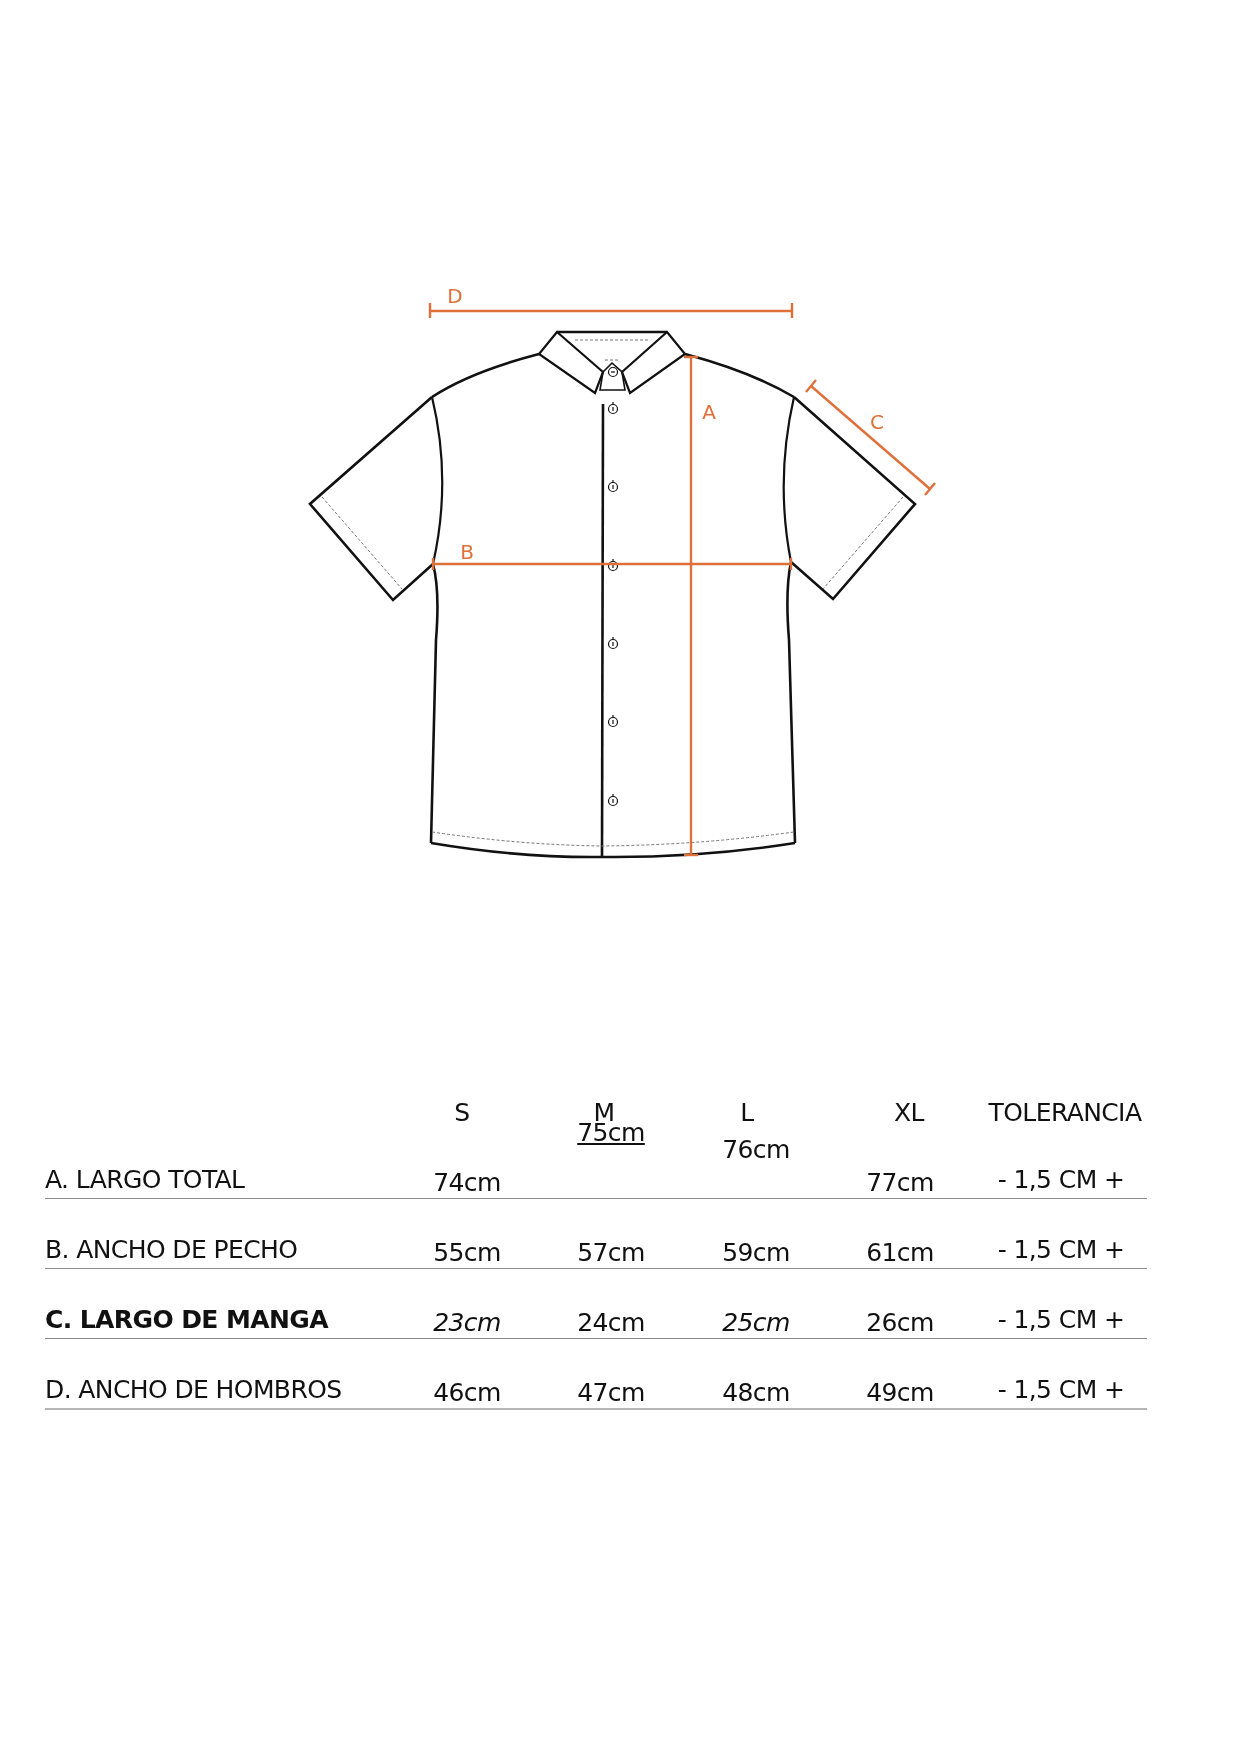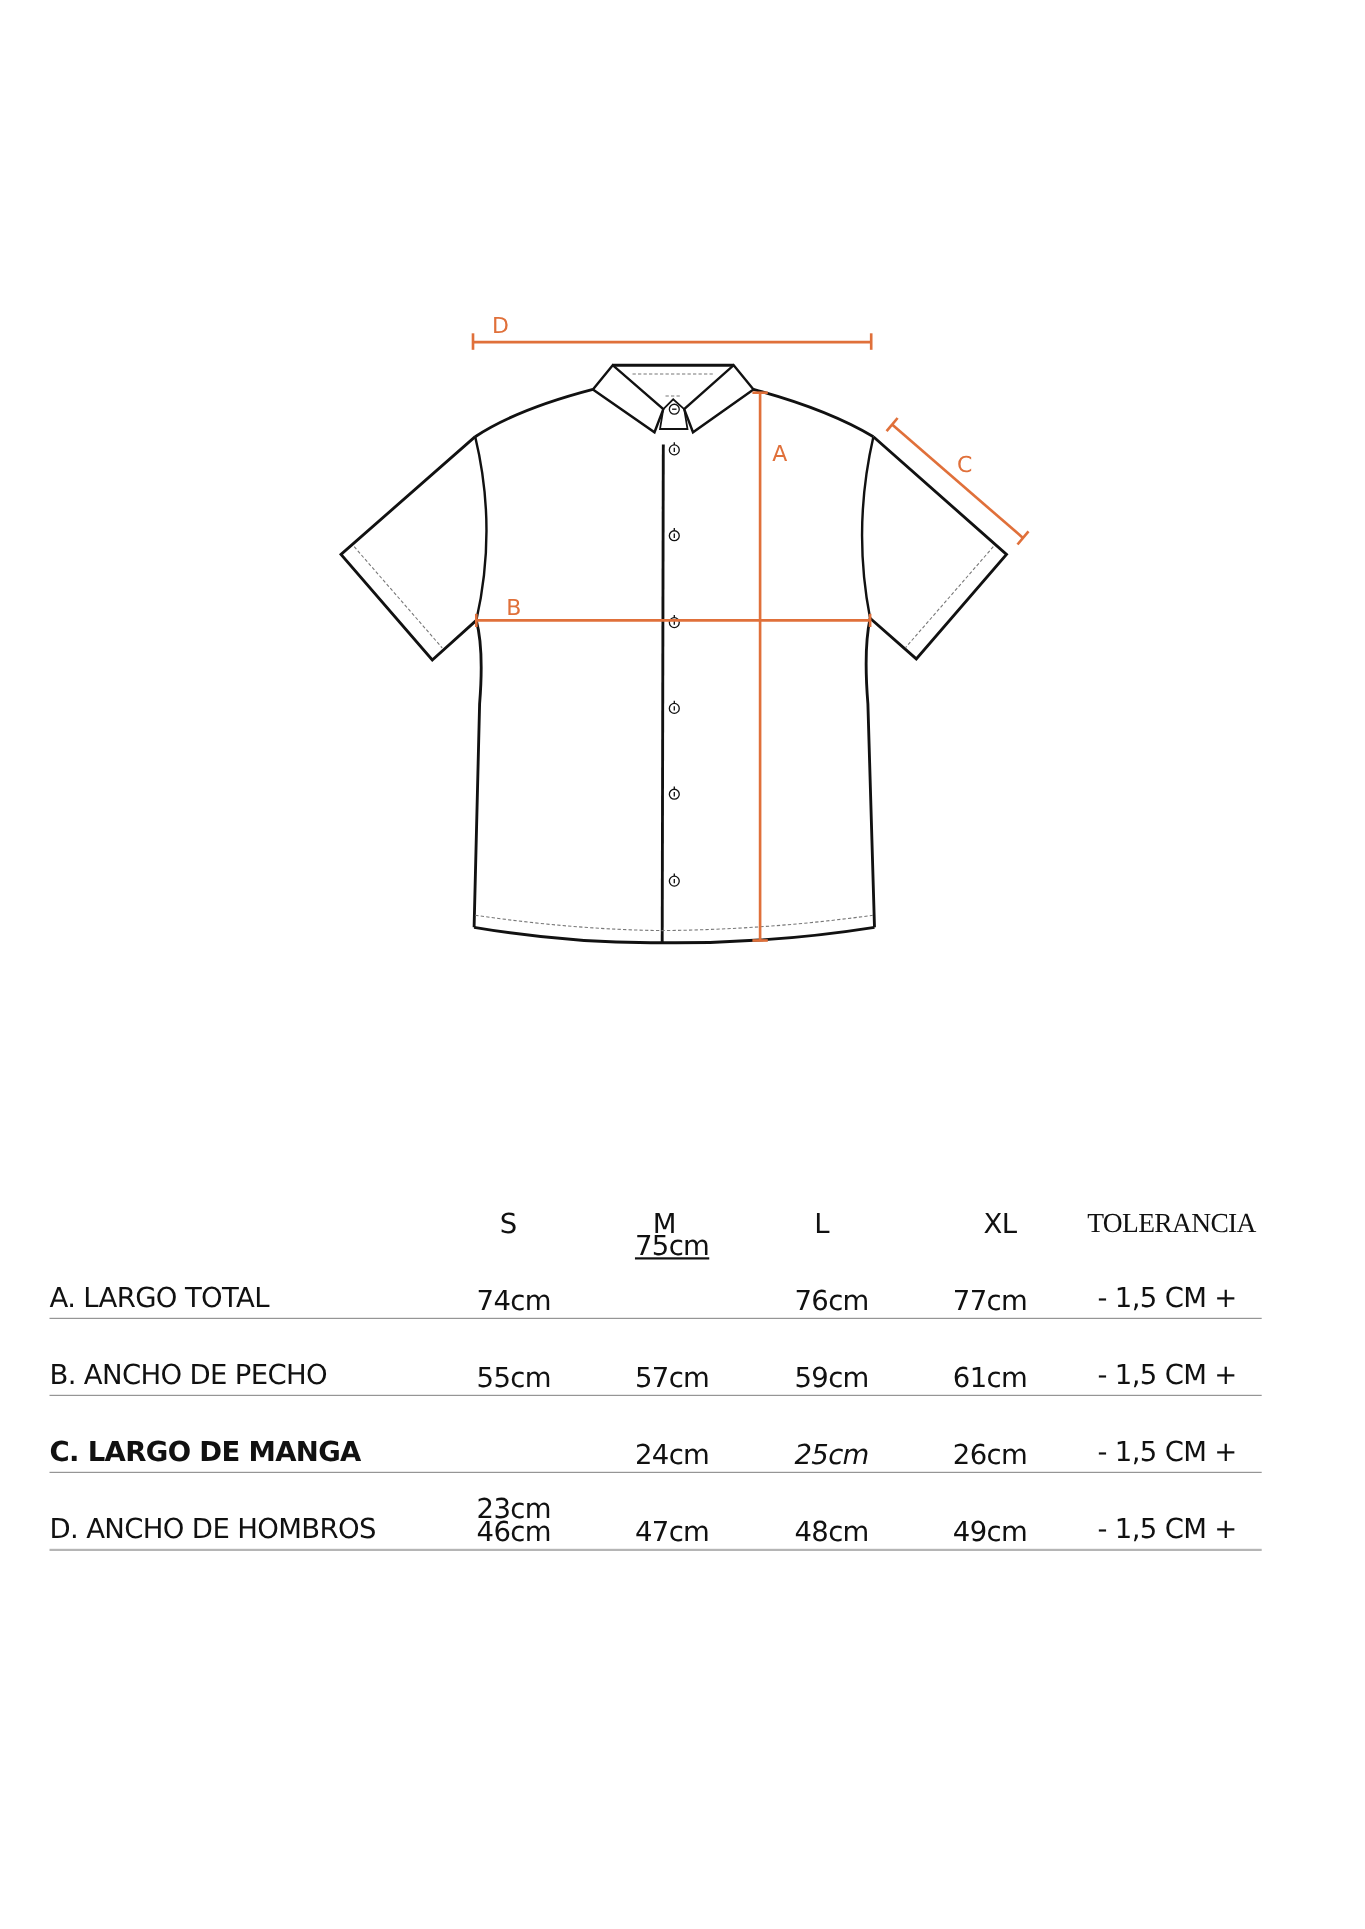--- a/index.html
+++ b/index.html
@@ -129,40 +129,40 @@
   <span class="dim-label" style="left:467px; top:552px;">B</span>
   <span class="dim-label" style="left:877px; top:422px;">C</span>
 </div>
 
 <div class="size-table">
 
   <span class="cell center" style="left:462px; top:1099px;">S</span>
   <span class="cell center" style="left:604px; top:1099px;">M</span>
   <span class="cell center" style="left:747px; top:1099px;">L</span>
   <span class="cell center" style="left:893px; top:1099px;margin-left:16px;">XL</span>
-  <span class="cell center" style="left:1065px; top:1099px;font-family:Liberation Serif, serif;">TOLERANCIA</span>
+  <span class="cell center" style="left:1065px; top:1099px;">TOLERANCIA</span>
 
   <span class="cell" style="left:45px; top:1166px;">A. LARGO TOTAL</span>
   <span class="cell center" style="left:467px; top:1169px;">74cm</span>
   <span class="cell center" style="left:611px; top:1119px;text-decoration:underline;">75cm</span>
-  <span class="cell center" style="left:756px; top:1169px;">76cm</span>
+  <span class="cell center" style="left:756px; top:1136px;">76cm</span>
   <span class="cell center" style="left:900px; top:1169px;">77cm</span>
   <span class="cell center" style="left:1061px; top:1166px;">- 1,5 CM +</span>
   <div class="row-line" style="top:1198px;"></div>
 
   <span class="cell" style="left:45px; top:1236px;">B. ANCHO DE PECHO</span>
   <span class="cell center" style="left:467px; top:1239px;">55cm</span>
   <span class="cell center" style="left:611px; top:1239px;">57cm</span>
   <span class="cell center" style="left:756px; top:1239px;">59cm</span>
   <span class="cell center" style="left:900px; top:1239px;">61cm</span>
   <span class="cell center" style="left:1061px; top:1236px;">- 1,5 CM +</span>
   <div class="row-line" style="top:1268px;"></div>
 
   <span class="cell" style="left:45px; top:1306px;font-weight:bold;">C. LARGO DE MANGA</span>
-  <span class="cell center" style="left:467px; top:1358px;">23cm</span>
+  <span class="cell center" style="left:467px; top:1309px;font-style:italic;">23cm</span>
   <span class="cell center" style="left:611px; top:1309px;">24cm</span>
   <span class="cell center" style="left:756px; top:1309px;font-style:italic;">25cm</span>
   <span class="cell center" style="left:900px; top:1309px;">26cm</span>
   <span class="cell center" style="left:1061px; top:1306px;">- 1,5 CM +</span>
   <div class="row-line" style="top:1338px;"></div>
 
   <span class="cell" style="left:45px; top:1376px;">D. ANCHO DE HOMBROS</span>
   <span class="cell center" style="left:467px; top:1379px;">46cm</span>
   <span class="cell center" style="left:611px; top:1379px;">47cm</span>
   <span class="cell center" style="left:756px; top:1379px;">48cm</span>

